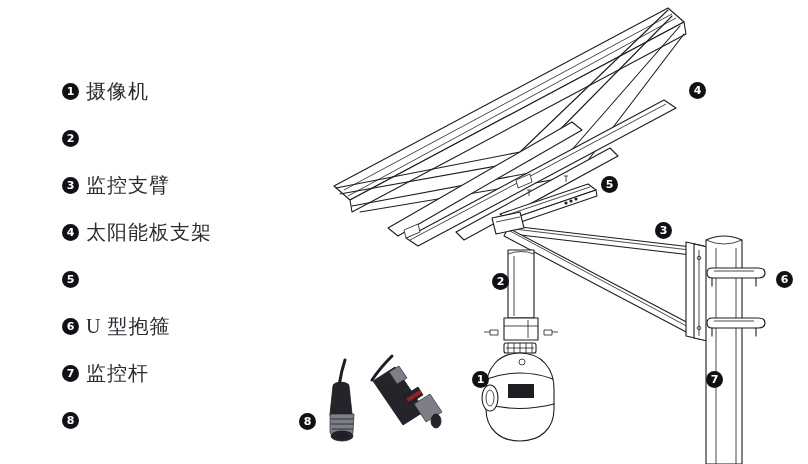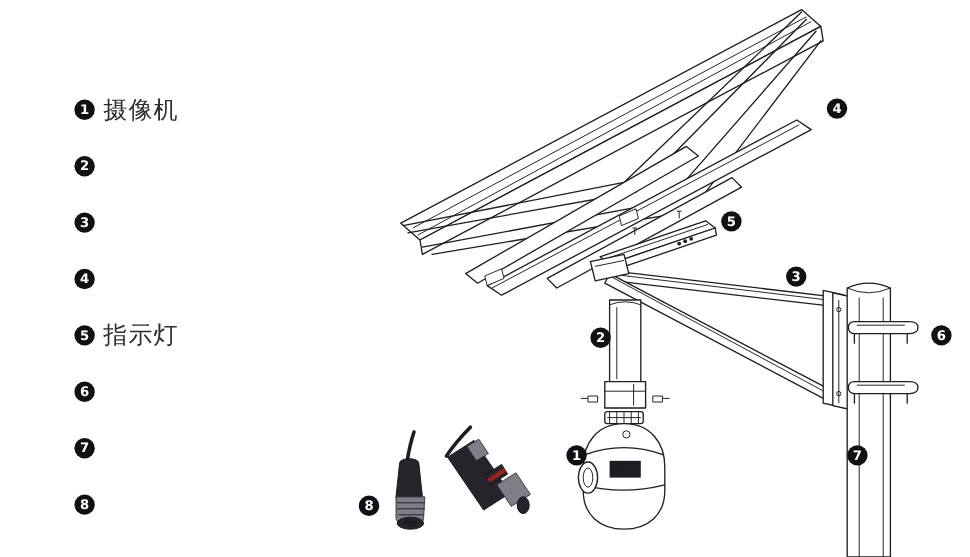--- a/index.html
+++ b/index.html
@@ -52,37 +52,40 @@
       <div class="badge">1</div>
       <div class="legend-label">摄像机</div>
     </div>
 
     <div class="legend-item">
       <div class="badge">2</div>
     </div>
 
     <div class="legend-item">
       <div class="badge">3</div>
+      <div class="legend-label">监控支臂</div>
     </div>
 
     <div class="legend-item">
       <div class="badge">4</div>
+      <div class="legend-label">太阳能板支架</div>
     </div>
 
     <div class="legend-item">
       <div class="badge">5</div>
-      <div class="legend-label">指示灯</div>
     </div>
 
     <div class="legend-item">
       <div class="badge">6</div>
+      <div class="legend-label">U 型抱箍</div>
     </div>
 
     <div class="legend-item">
       <div class="badge">7</div>
+      <div class="legend-label">监控杆</div>
     </div>
 
     <div class="legend-item">
       <div class="badge">8</div>
     </div>
 
   </div>
 
   <div class="diagram">
 

